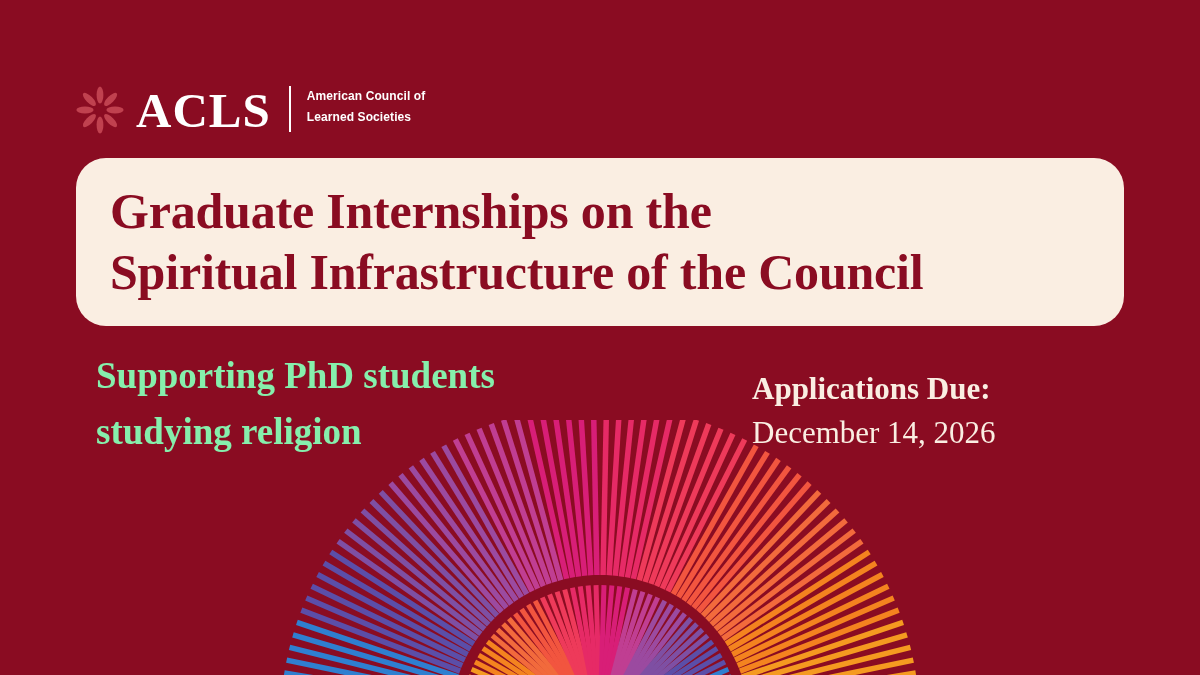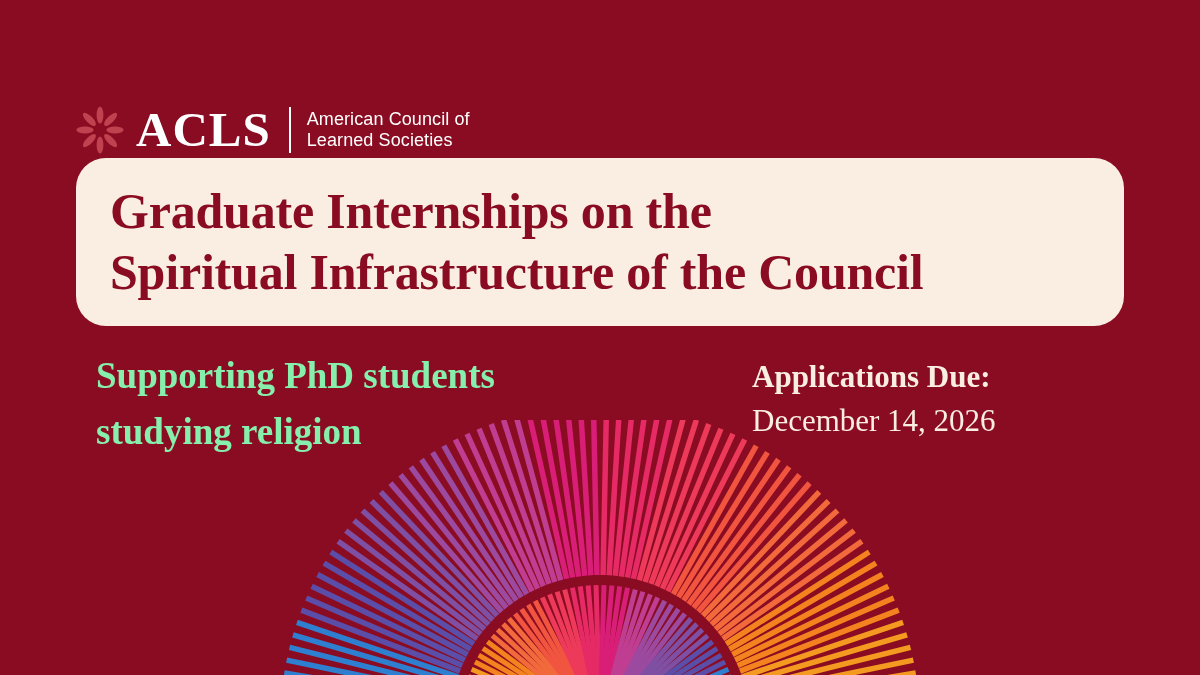--- a/index.html
+++ b/index.html
@@ -18,23 +18,22 @@
     width: 1200px;
     height: 675px;
     background: #8a0c22;
     overflow: hidden;
   }
 
   
   .logo-row {
     position: absolute;
     left: 76px;
-    top: 100px;
+    top: 86px;
     display: flex;
-    align-items: center;
     height: 60px;
   }
   .logo-mark {
     width: 48px;
     height: 48px;
     margin-right: 12px;
     flex: 0 0 48px;
     position: relative;
   }
   .logo-acls {
@@ -47,22 +46,22 @@
   }
   .logo-divider {
     width: 2px;
     height: 46px;
     background: #ffffff;
     margin: 0 16px 0 18px;
   }
   .logo-sub {
     color: #ffffff;
     font-family: "Liberation Sans", sans-serif;
-    font-weight: normal;
-    font-size: 18px;
+    font-weight: bold;
+    font-size: 12px;
     line-height: 21px;
     letter-spacing: 0.1px;
   }
 
   
   .title-card {
     position: absolute;
     left: 76px;
     top: 158px;
     width: 1048px;
@@ -94,21 +93,21 @@
     font-family: "Liberation Serif", serif;
     font-weight: bold;
     font-size: 37px;
     line-height: 56px;
   }
 
   
   .deadline {
     position: absolute;
     left: 752px;
-    top: 355px;
+    top: 367px;
     width: 400px;
     color: #faeee2;
     font-family: "Liberation Serif", serif;
   }
   .deadline-label {
     font-weight: bold;
     font-size: 31px;
     line-height: 44px;
   }
   .deadline-date {

